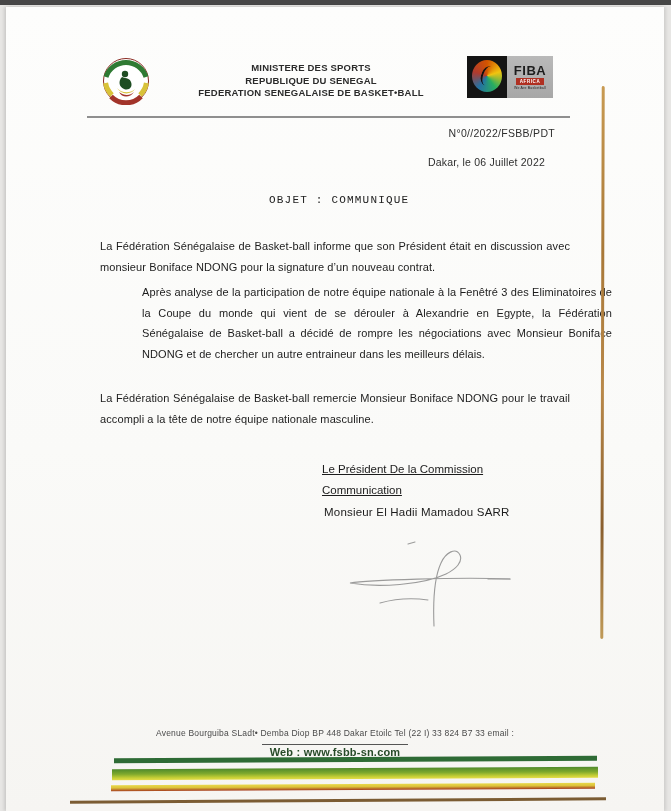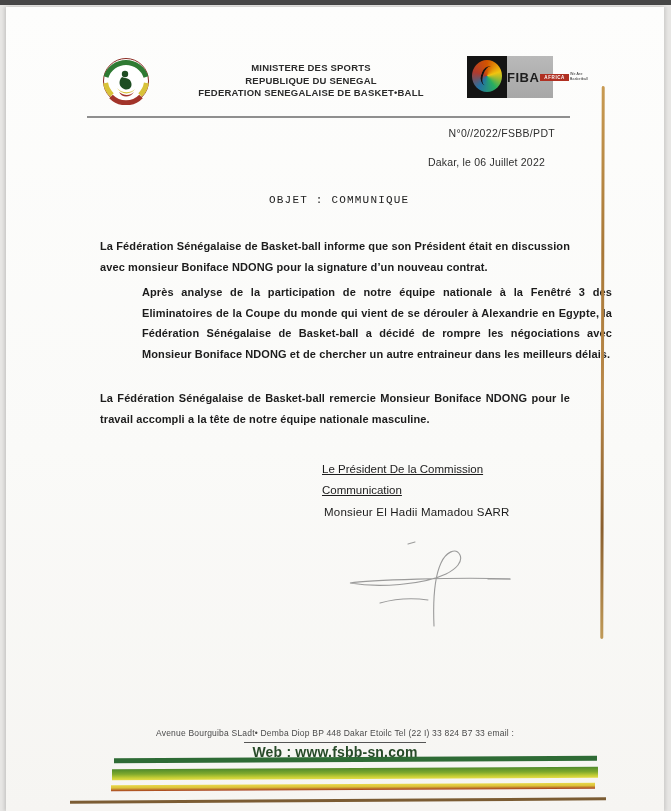--- a/index.html
+++ b/index.html
@@ -29,53 +29,53 @@
     position:absolute;left:5px;top:4px;width:30px;height:32px;border-radius:50%;
     background:conic-gradient(#d35400,#f1c40f,#27ae60,#2471a3,#b03a2e,#d35400);
     filter:blur(.4px);
   }
   .fiba-ball::after{
     content:"";position:absolute;left:9px;top:6px;width:12px;height:20px;
     border-left:2px solid #111;border-radius:50%;transform:rotate(18deg);
   }
   .fiba-text-box{
     width:46px;height:42px;background:linear-gradient(180deg,#b9b9b9,#a7a7a7);
-    display:flex;flex-direction:row;align-items:center;justify-content:flex-start;gap:1px;
+    display:flex;flex-direction:column;align-items:center;justify-content:center;gap:1px;
   }
   .fiba-word{font-size:13px;font-weight:bold;color:#1d1d1d;letter-spacing:.5px;line-height:13px;}
   .fiba-region{background:#b03022;color:#fff;font-size:4.5px;font-weight:bold;
     padding:1px 4px;letter-spacing:.6px;line-height:5px;}
   .fiba-tagline{font-size:3.5px;color:#222;letter-spacing:.2px;line-height:5px;}
   .header-rule{left:87px;top:116px;width:483px;height:2px;background:#8f8f8f;}
   
   .ref-number{left:300px;top:127px;width:255px;text-align:right;
     font-size:10.5px;color:#2e2e2e;letter-spacing:.3px;}
   .dateline{left:290px;top:156px;width:255px;text-align:right;
     font-size:10.5px;color:#2e2e2e;letter-spacing:.2px;}
   
   .subject{left:269px;top:194px;font-family:"Liberation Mono", monospace;
     font-size:11px;color:#222;letter-spacing:1.2px;}
   
   .para{left:100px;width:470px;font-size:11px;color:#1c1c1c;
-    line-height:20.5px;text-align:justify;letter-spacing:.1px;font-weight:bold;}
+    line-height:20.5px;text-align:justify;letter-spacing:.1px;}
   .para1{top:236px;}
   .para2{top:282px;margin-left:42px;}
   .para3{top:388px;}
   
   .sig-title{left:322px;top:459px;width:210px;font-size:11.5px;color:#1c1c1c;
     line-height:21px;}
   .sig-title .u{text-decoration:underline;}
   .sig-name{left:324px;top:506px;width:260px;font-size:11.5px;color:#1c1c1c;letter-spacing:.2px;}
   .sig-scribble{left:338px;top:533px;width:200px;height:95px;}
   
   .footer-address{left:6px;top:728px;width:658px;text-align:center;
     font-size:8.5px;color:#4a4a4a;letter-spacing:.2px;}
   .footer-web-wrap{left:6px;top:742px;width:658px;text-align:center;}
   .footer-web{display:inline-block;border-top:1px solid #555;padding:1px 8px 0 8px;
-    font-size:14px;font-weight:bold;color:#274a28;letter-spacing:.2px;}
+    font-size:11px;font-weight:bold;color:#274a28;letter-spacing:.2px;}
   
   .stripe{transform:rotate(-.3deg);}
   .stripe1{left:114px;top:757px;width:483px;height:5px;background:#2e6b35;}
   .stripe2{left:112px;top:768px;width:486px;height:11px;
     background:linear-gradient(180deg,#4f8a2c 0%,#7fa92d 45%,#c6cf36 80%,#e3dc49 100%);}
   .stripe3{left:111px;top:784px;width:484px;height:6px;
     background:linear-gradient(180deg,#e8d94a 0%,#ddc33c 45%,#a63c1d 100%);}
   .stripe4{left:70px;top:799px;width:536px;height:3px;background:#7b5c33;transform:rotate(-.35deg);}
   .v-line{left:601px;top:86px;width:3px;height:553px;
     background:linear-gradient(180deg,#c89a52 0%,#a87838 30%,#b9894a 55%,#8a5f2e 80%,#c09a58 100%);

